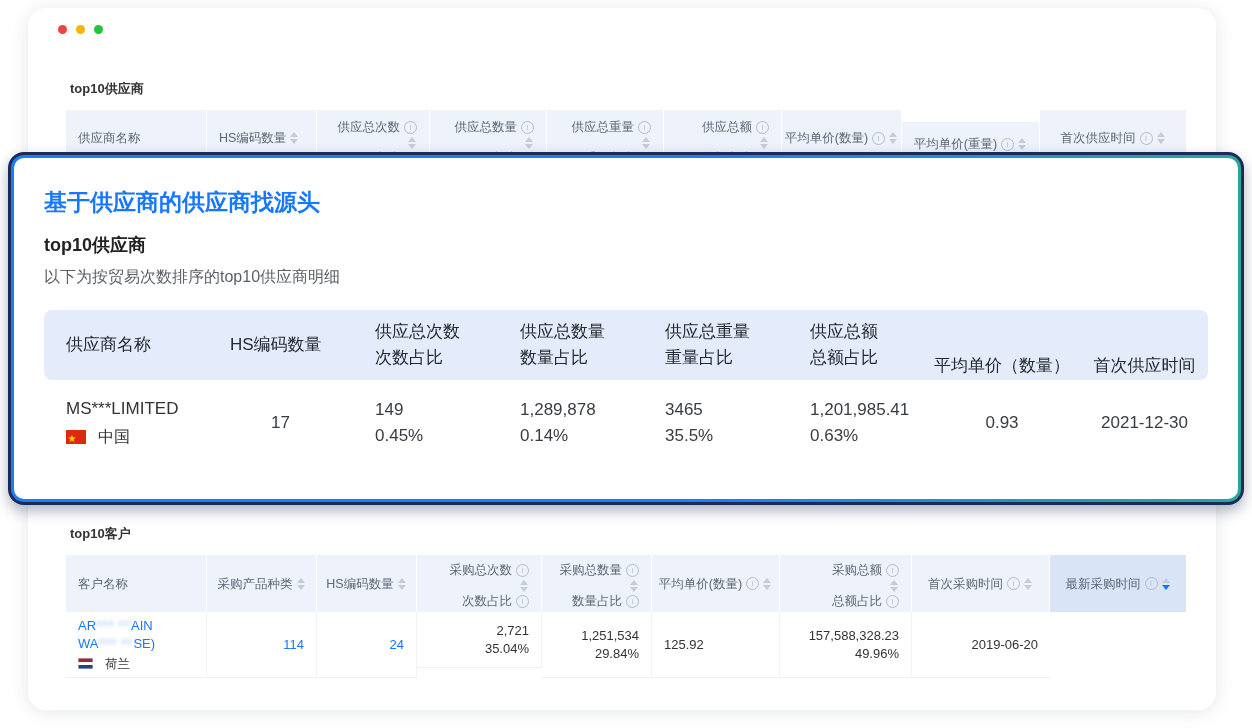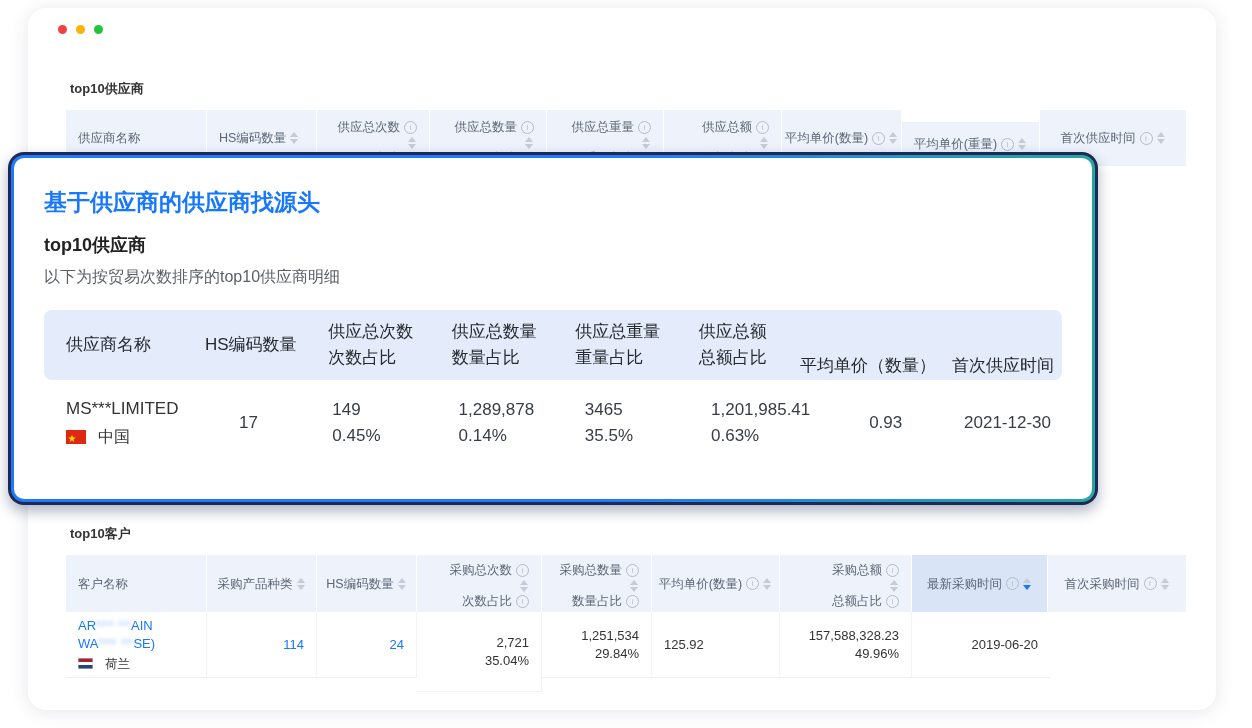--- a/index.html
+++ b/index.html
@@ -57,21 +57,21 @@
   .mask{filter:blur(2px);opacity:.55;letter-spacing:1px;}
   .country-line{display:flex;align-items:center;gap:12px;color:#333;font-size:12.5px;margin-top:2px;}
 
   .flag-nl{width:15px;height:11px;flex:none;display:inline-block;
     background:linear-gradient(#9c2433 0 33%,#fdfdfd 33% 66%,#24437f 66% 100%);
     box-shadow:0 0 0 .5px #d8d8d8 inset;}
   .flag-cn{width:20px;height:14px;flex:none;display:inline-block;position:relative;background:#de2910;}
   .flag-cn::after{content:"\2605";position:absolute;left:1.5px;top:-4px;color:#ffde00;font-size:10px;}
 
   
-  .overlay{position:absolute;left:8px;top:152px;width:1090px;height:353px;z-index:20;
+  .overlay{position:absolute;left:8px;top:152px;width:1236px;height:353px;z-index:20;
     background:#1d2956;border-radius:16px;padding:3px;box-sizing:border-box;
     box-shadow:0 6px 14px rgba(24,36,80,.35);}
   .grad{width:100%;height:100%;box-sizing:border-box;border-radius:13px;padding:3px;
     background:linear-gradient(90deg,#1f7cf9 0%,#1f7cf9 55%,#29a59f 100%);}
   .panel{width:100%;height:100%;box-sizing:border-box;border-radius:10px;background:#fff;
     padding:30px 30px 0 30px;overflow:hidden;}
   .ov-heading{font-size:23px;font-weight:700;color:#1677ff;line-height:28px;}
   .ov-sec{font-size:18px;font-weight:700;color:#222;margin-top:17px;line-height:24px;}
   .ov-sub{font-size:16px;color:#5a5f66;margin-top:9px;line-height:22px;}
   .ov-table{margin-top:22px;}
@@ -245,52 +245,52 @@
             <span class="info"></span>
           </div>
         <div class="l2">
             <span class="sort"></span>
           </div>
         <div class="l3">
             <span>总额占比</span>
             <span class="info"></span>
           </div>
       </div>
+      <div class="bg-th single c" style="width:138px;height:57px;">
+        <div class="l1">
+            <span>首次采购时间</span>
+            <span class="info"></span>
+            <span class="sort"></span>
+          </div>
+      </div>
       <div class="bg-th single c hl" style="width:136px;height:57px;">
         <div class="l1">
             <span>最新采购时间</span>
             <span class="info"></span>
             <span class="sort desc"></span>
-          </div>
-      </div>
-      <div class="bg-th single c" style="width:138px;height:57px;">
-        <div class="l1">
-            <span>首次采购时间</span>
-            <span class="info"></span>
-            <span class="sort"></span>
           </div>
       </div>
     </div>
 
     <div class="cus-row" style="left:38px;top:604px;">
       <div class="cus-td" style="width:141px;height:66px;">
         <span class="link"><span>AR</span><span class="mask">*** **</span><span>AIN</span></span>
         <span class="link"><span>WA</span><span class="mask">*** **</span><span>SE)</span></span>
         <span class="country-line">
             <span class="flag-nl"></span>
             <span>荷兰</span>
           </span>
       </div>
       <div class="cus-td r" style="width:110px;height:66px;">
           <span class="link">114</span>
         </div>
       <div class="cus-td r" style="width:100px;height:66px;">
           <span class="link">24</span>
         </div>
-      <div class="cus-td r" style="width:125px;height:80px;">
+      <div class="cus-td r" style="width:125px;height:56px;">
         <span>2,721</span>
         <span>35.04%</span>
       </div>
       <div class="cus-td r" style="width:110px;height:66px;">
         <span>1,251,534</span>
         <span>29.84%</span>
       </div>
       <div class="cus-td c" style="width:128px;height:66px;">
           <span>125.92</span>
         </div>

